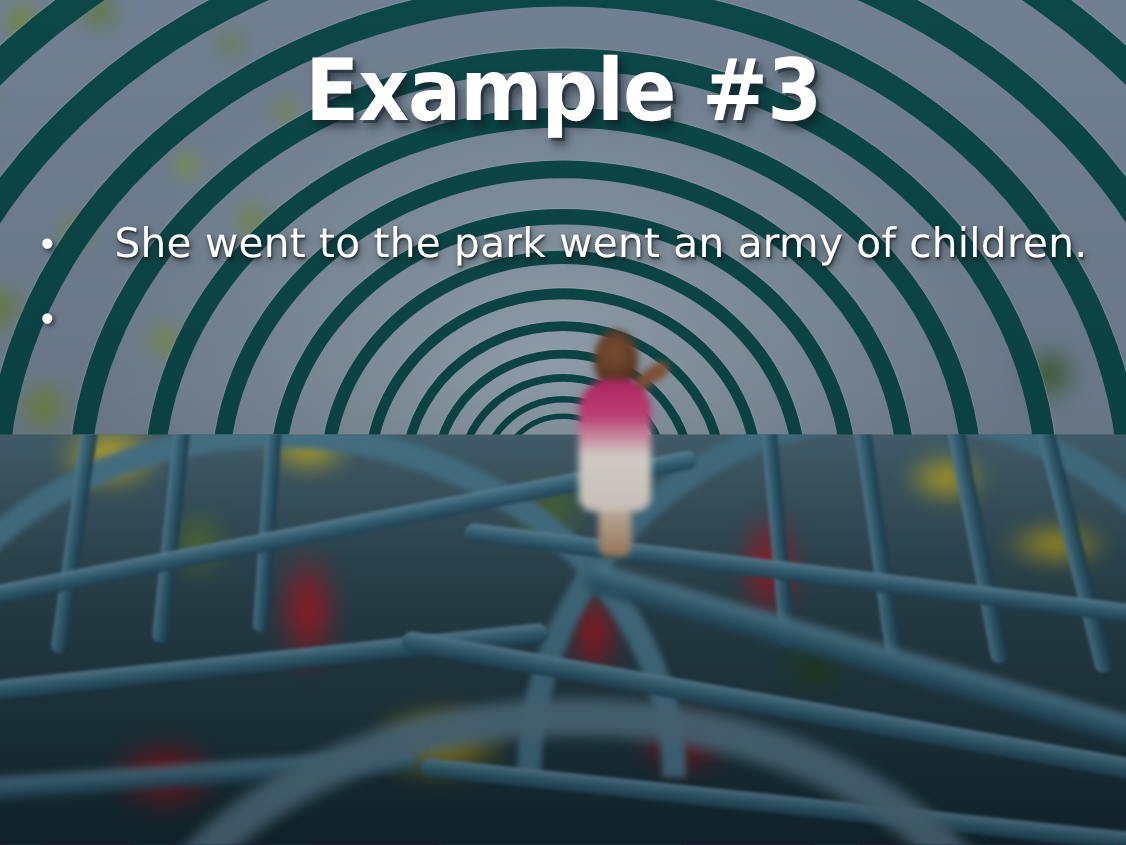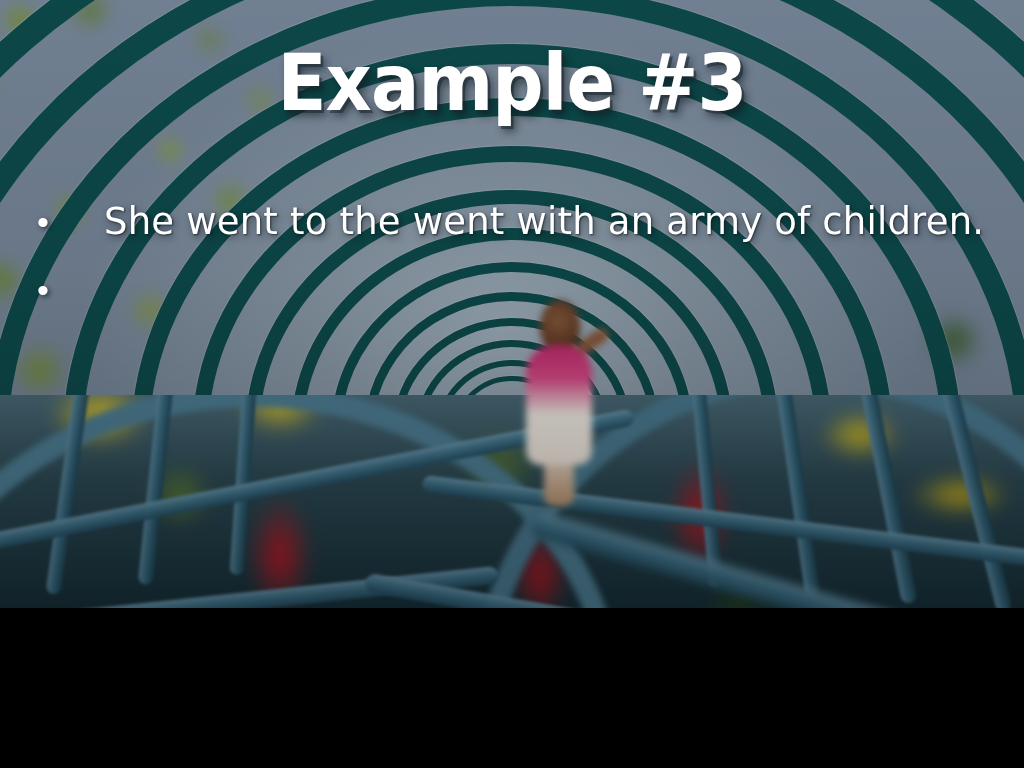--- a/index.html
+++ b/index.html
@@ -8,21 +8,21 @@
     padding: 0;
     background: #000;
   }
   body {
     font-family: "Liberation Sans", sans-serif;
   }
 
   #slide {
     position: relative;
     width: 1024px;
-    height: 608px;
+    height: 768px;
     overflow: hidden;
     background: #701a75;
     user-select: none;
   }
 
   
   .photo {
     position: absolute;
     inset: 0;
     overflow: hidden;
@@ -298,21 +298,21 @@
   </div>
 
   <div class="content">
 
     <div id="slide-title">Example #3</div>
 
     <ul class="bullets">
 
       <li class="bullet-row">
         <span class="bullet-dot">•</span>
-        <span class="bullet-text">She went to the went with an army of children.</span>
+        <span class="bullet-text">She went to the park went an army of children.</span>
       </li>
 
       <li class="bullet-row">
         <span class="bullet-dot">•</span>
       </li>
 
     </ul>
   </div>
 
 </div>

